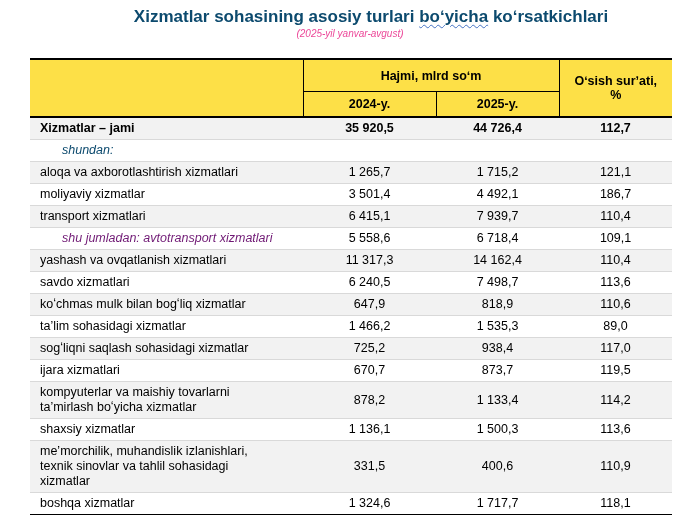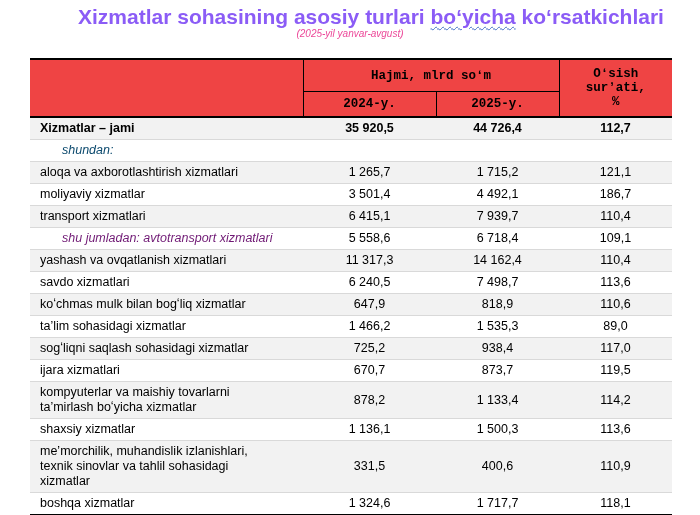--- a/index.html
+++ b/index.html
@@ -4,21 +4,21 @@
 <style>
   html, body { margin: 0; padding: 0; }
   body {
     width: 700px; height: 515px; overflow: hidden;
     background: #ffffff;
     font-family: "Liberation Sans", sans-serif;
     color: #000;
   }
   .doc-header { text-align: center; padding-top: 7px; }
   .doc-title {
-    font-size: 21px; font-weight: bold; color: #8b5cf6;
+    font-size: 17px; font-weight: bold; color: #0c4a6e;
     line-height: 19px;
     padding-left: 42px;
   }
   .squiggle {
     text-decoration: underline wavy #4472c4;
     text-decoration-thickness: 1px;
     text-underline-offset: 2px;
   }
   .doc-subtitle {
     font-size: 10px; font-style: italic; color: #ec4899;
@@ -33,21 +33,21 @@
     border-bottom: 2px solid #000;
     font-size: 12.5px;
   }
   col.c-label  { width: 273px; }
   col.c-2024   { width: 133px; }
   col.c-2025   { width: 123px; }
   col.c-growth { width: 113px; }
 
   thead th {
     font-weight: bold; text-align: center; vertical-align: middle;
-    padding: 2px 0; background: #ef4444; white-space: pre-line; font-family: Liberation Mono, monospace;
+    padding: 2px 0; background: #fde047; white-space: pre-line;
   }
   th.corner  { border-right: 1px solid #000; border-bottom: 2px solid #000; }
   th.hajmi   { border-right: 1px solid #000; border-bottom: 1px solid #000; height: 27px; }
   th.growth  { border-bottom: 2px solid #000; }
   th.y2024   { border-right: 1px solid #000; border-bottom: 2px solid #000; height: 20px; }
   th.y2025   { border-right: 1px solid #000; border-bottom: 2px solid #000; }
 
   tbody td {
     padding: 3px 6px; vertical-align: middle; line-height: 15px;
   }

